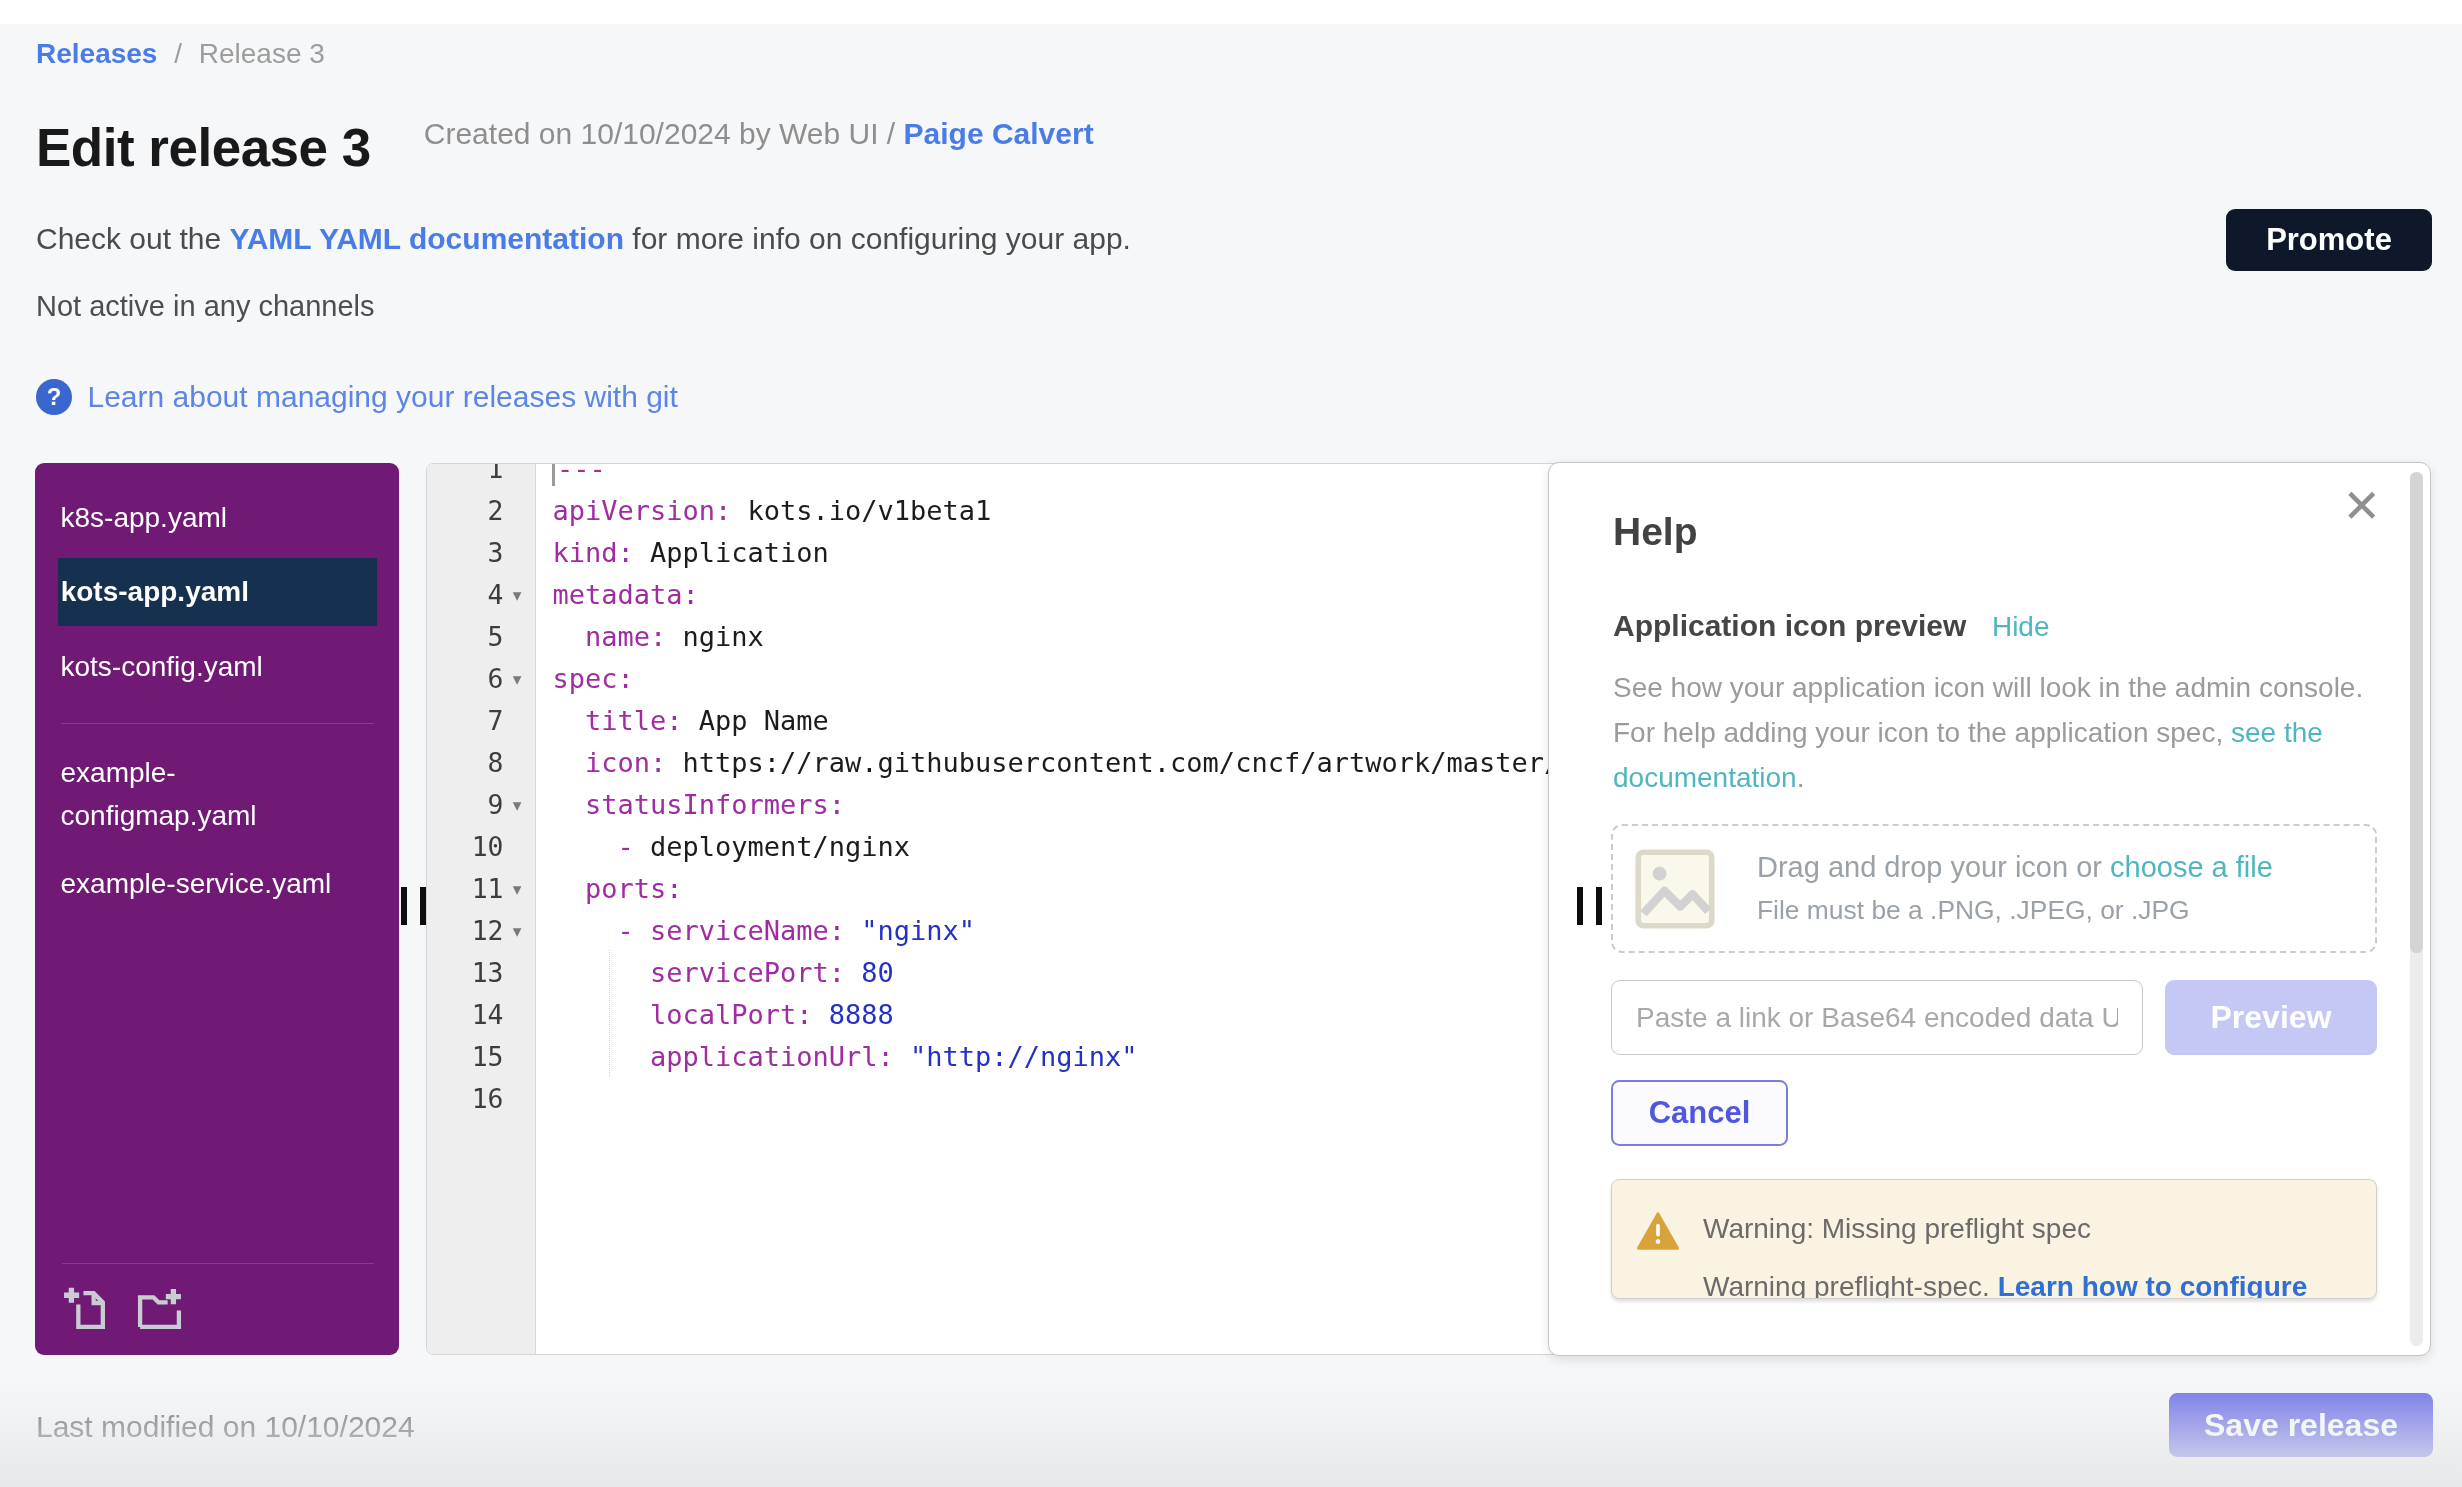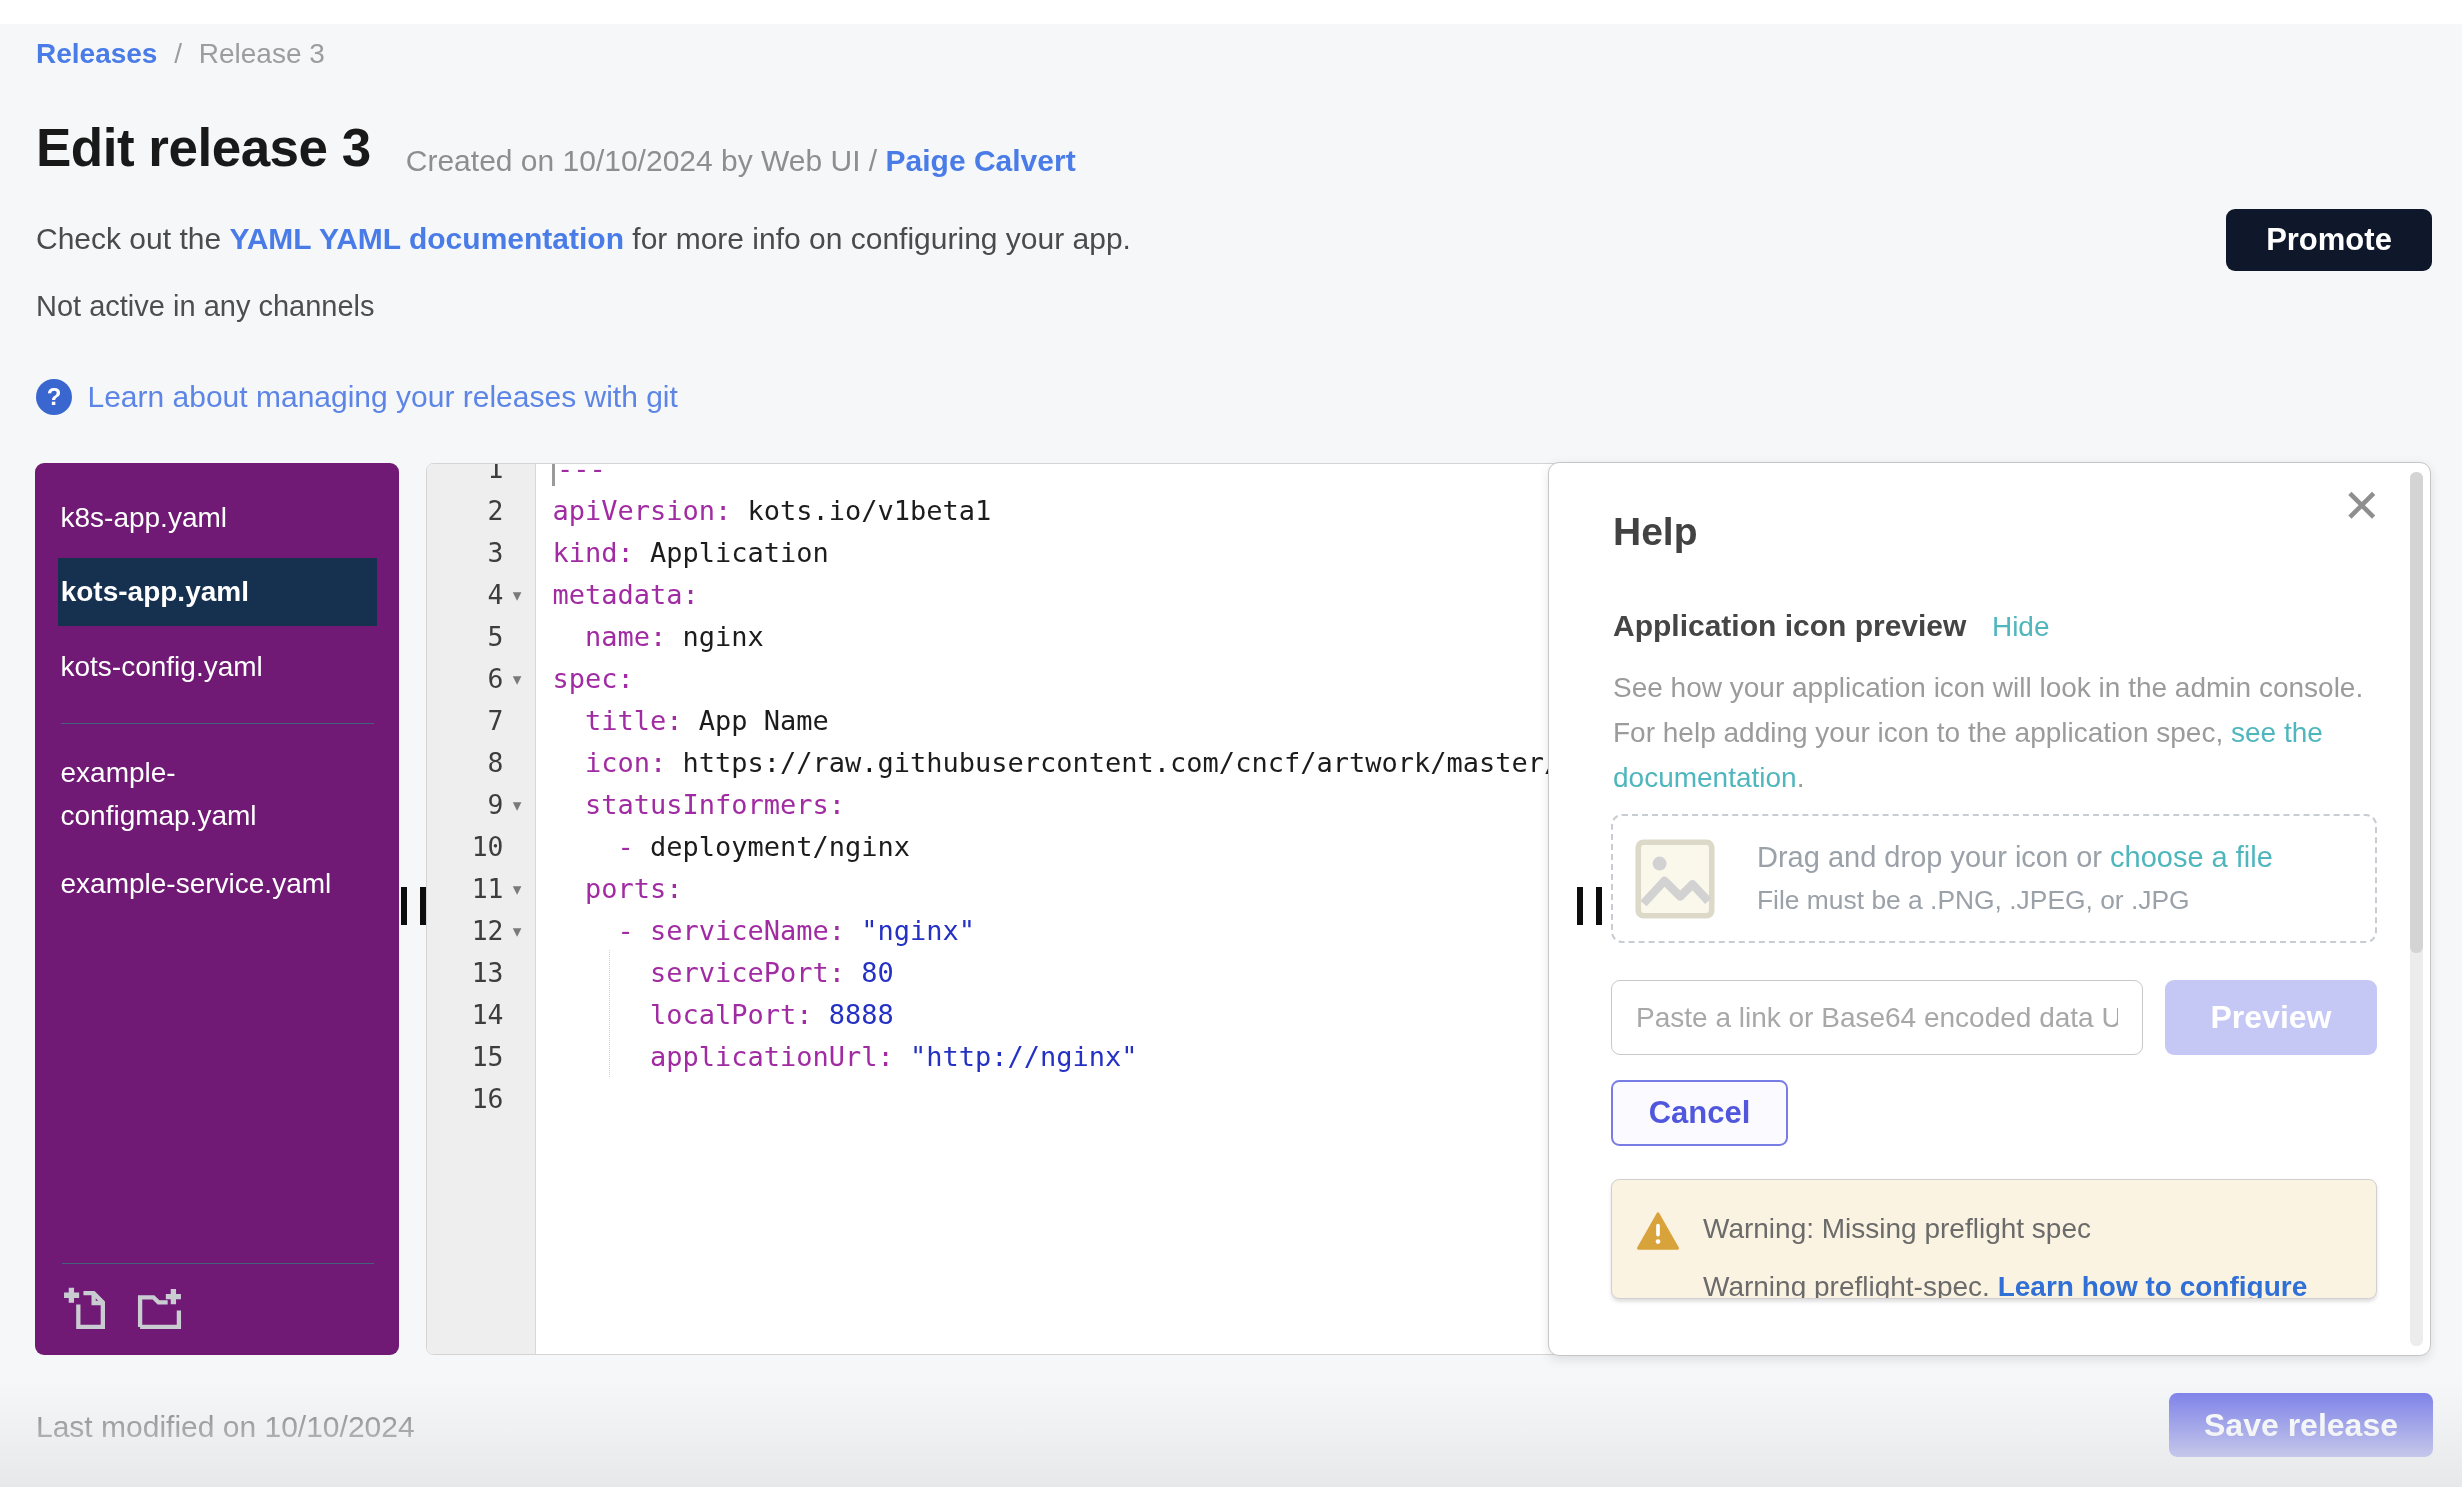--- a/index.html
+++ b/index.html
@@ -8,21 +8,21 @@
   .page { position: relative; width: 2462px; height: 1488px; background: #f6f7f9; overflow: hidden; }
   .page::after { content:""; position:absolute; left:0; right:0; bottom:0; height:109px;
     background: linear-gradient(180deg, rgba(246,247,249,0), #e6e8ea); pointer-events:none; }
   .topstrip { position:absolute; top:0; left:0; right:0; height:24px; background:#ffffff; }
 
   
   .breadcrumb { position:absolute; top:38px; left:36px; font-size:28px; color:#9d9d9d; }
   .breadcrumb a { color:#4a7ce8; text-decoration:none; font-weight:600; cursor:pointer; }
   .breadcrumb .sep { margin:0 9px; color:#9d9d9d; }
 
-  .title-row { position:absolute; top:117px; left:36px; display:flex; align-items:flex-end; gap:35px; }
+  .title-row { position:absolute; top:117px; left:36px; display:flex; align-items:flex-start; gap:53px; }
   .title-row h1 { margin:0; font-size:53px; font-weight:800; color:#191919; letter-spacing:-0.5px; }
   .created { font-size:30px; color:#8e8e8e; }
   .created a { color:#4a7ce8; text-decoration:none; font-weight:600; cursor:pointer; }
 
   .promote-btn { position:absolute; top:209px; right:30px; width:206px; height:62px;
     background:#0f172a; border:none; border-radius:9px; color:#fff; font-size:31px; font-weight:700;
     font-family:"Liberation Sans",sans-serif; cursor:pointer; }
 
   .docs-line { position:absolute; top:222px; left:36px; margin:0; font-size:30px; color:#4b4b4b; }
   .docs-line a { color:#4a7ce8; text-decoration:none; font-weight:600; cursor:pointer; }
@@ -81,21 +81,21 @@
     line-height:1; cursor:pointer; font-weight:400; }
   .hp-title { position:absolute; top:47px; left:64px; margin:0; font-size:39px;
     font-weight:600; color:#424242; }
   .hp-section { position:absolute; top:146px; left:64px; display:flex; align-items:baseline; gap:25.5px; }
   .hp-section .st { font-size:30px; font-weight:700; color:#454545; }
   .hp-section .hide { font-size:28px; color:#4fb6be; text-decoration:none; cursor:pointer; }
   .hp-body { position:absolute; top:202px; left:64px; width:756px; margin:0;
     font-size:28px; line-height:45px; color:#9b9b9b; }
   .hp-body a { color:#4fb6be; text-decoration:none; cursor:pointer; }
 
-  .dropzone { position:absolute; top:351px; left:62px; width:766px; height:129px;
+  .dropzone { position:absolute; top:361px; left:62px; width:766px; height:129px;
     border:2.7px dashed #c8cdd4; border-radius:11px; display:flex; align-items:center;
     padding-left:20px; cursor:pointer; }
   .dz-icon { width:84px; height:84px; flex:none; margin-right:40px; }
   .dz-text1 { font-size:29px; color:#9aa1a8; }
   .dz-text1 a { color:#4fb6be; text-decoration:none; cursor:pointer; }
   .dz-text2 { font-size:26.4px; color:#9aa1a8; margin-top:11px; }
 
   .input-row { position:absolute; top:517px; left:62px; display:flex; gap:22px; }
   .link-input { width:532px; height:75px; border:1.8px solid #c9c9c9; border-radius:9px;
     font-size:28px; padding:0 24px; color:#333; font-family:"Liberation Sans",sans-serif; outline:none; }

